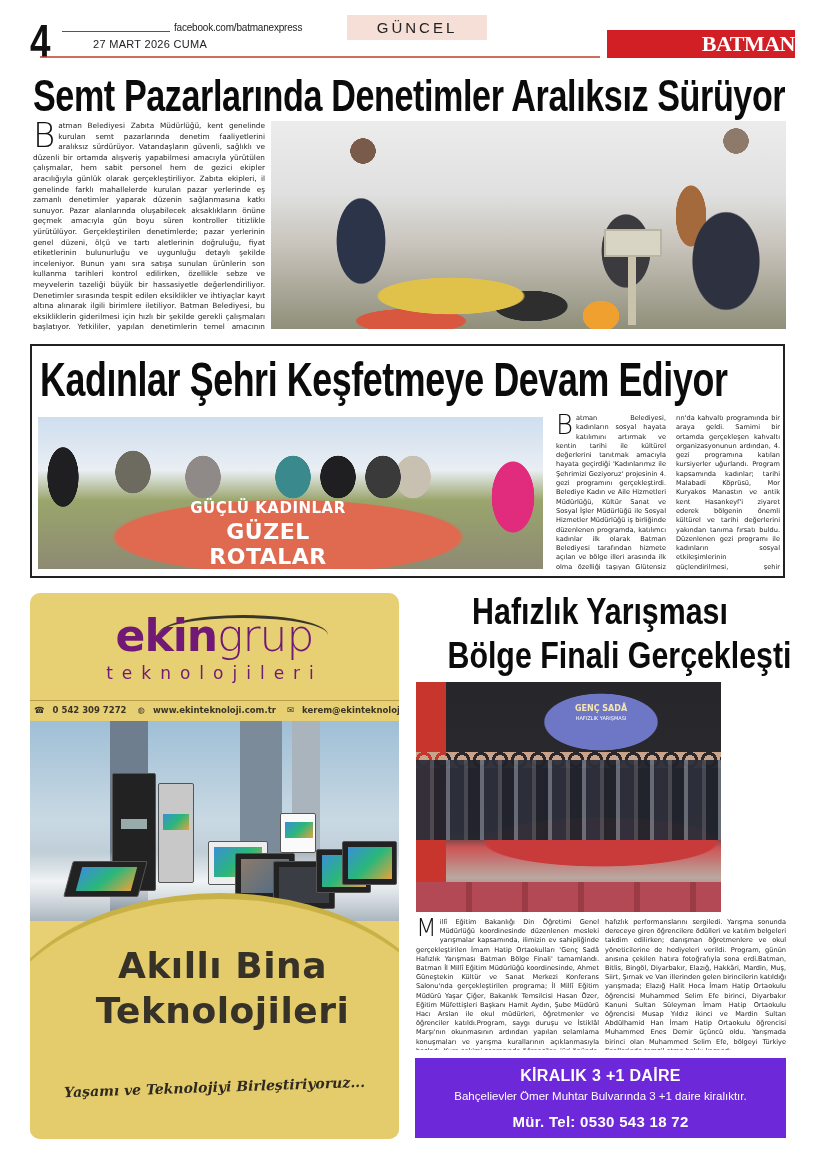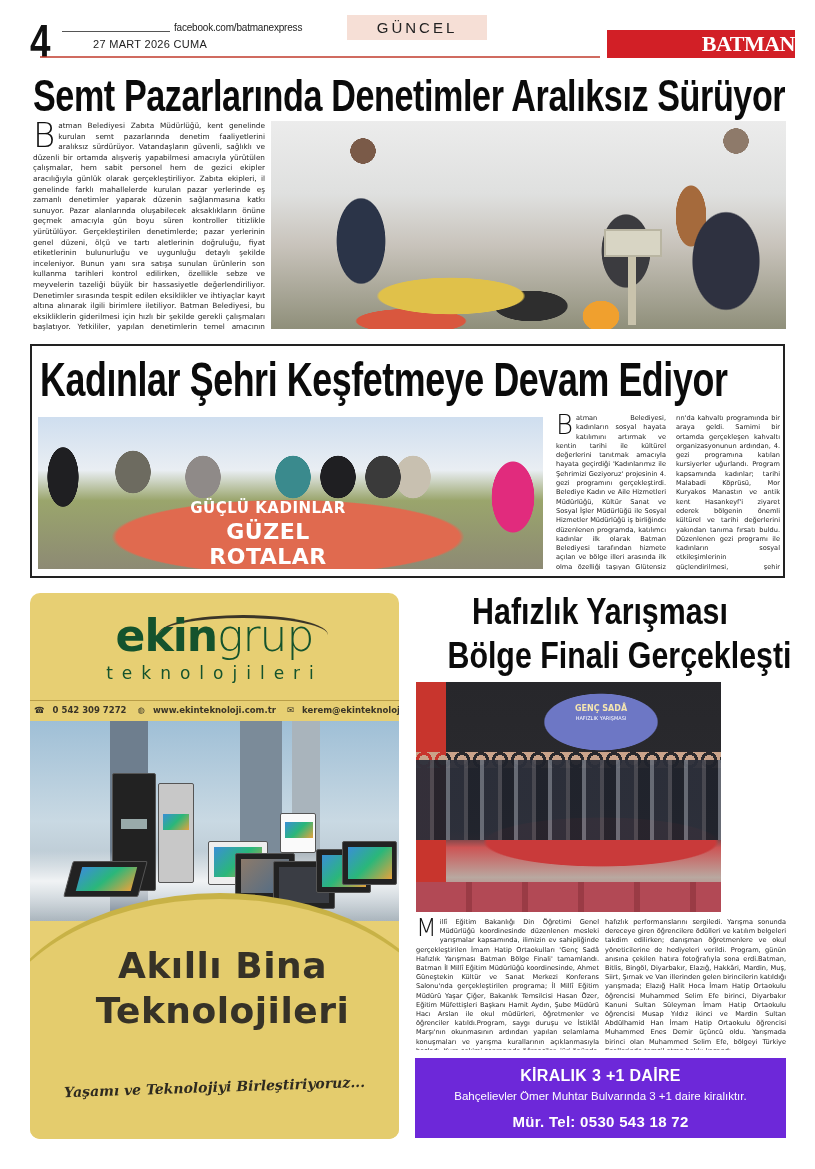--- a/index.html
+++ b/index.html
@@ -64,21 +64,21 @@
     .banner-text { position: absolute; left: 130px; top: 82px; width: 200px; text-align: center; color: #fff; font-weight: 700; font-family: "DejaVu Sans", sans-serif; }
     .banner-text .l1 { font-size: 15px; letter-spacing: 0.5px; }
     .banner-text .l2 { font-size: 22px; letter-spacing: 0.5px; margin-top: 2px; }
 
     .col2a { left: 556px; top: 414px; width: 110px; height: 156px; overflow: hidden; }
     .col2b { left: 676px; top: 414px; width: 104px; height: 156px; overflow: hidden; }
     .col2a, .col2b { font-size: 6.6px; line-height: 9.3px; }
 
     
     .ad { left: 30px; top: 593px; width: 369px; height: 546px; background: #e7cf73; border-radius: 10px; overflow: hidden; }
-    .ad-logo { position: absolute; left: 0; top: 18px; width: 369px; text-align: center; color: #14532d; }
+    .ad-logo { position: absolute; left: 0; top: 18px; width: 369px; text-align: center; color: #701a75; }
     .ad-logo .brand { font-family: "DejaVu Sans", sans-serif; font-size: 44px; line-height: 50px; letter-spacing: -1px; }
     .ad-logo .brand b { font-weight: 700; }
     .ad-logo .brand span { font-weight: 300; }
     .ad-logo .sub { font-family: "DejaVu Sans", sans-serif; font-size: 17px; letter-spacing: 9px; margin-top: 2px; }
     .ad-arc { position: absolute; left: 128px; top: 22px; width: 170px; height: 40px; border-top: 3px solid #3a3528; border-radius: 50% 50% 0 0; }
     .ad-divider { position: absolute; left: 0; top: 107px; width: 369px; height: 1px; background: #b89d48; }
     .ad-contact { position: absolute; left: 0; top: 112px; width: 369px; text-align: center; font-family: "DejaVu Sans", sans-serif; font-size: 8.5px; font-weight: 700; color: #3a3528; white-space: nowrap; }
     .ad-contact span { margin: 0 4px; }
     .ad-photo { position: absolute; left: 0; top: 128px; width: 369px; height: 200px;
       background:

